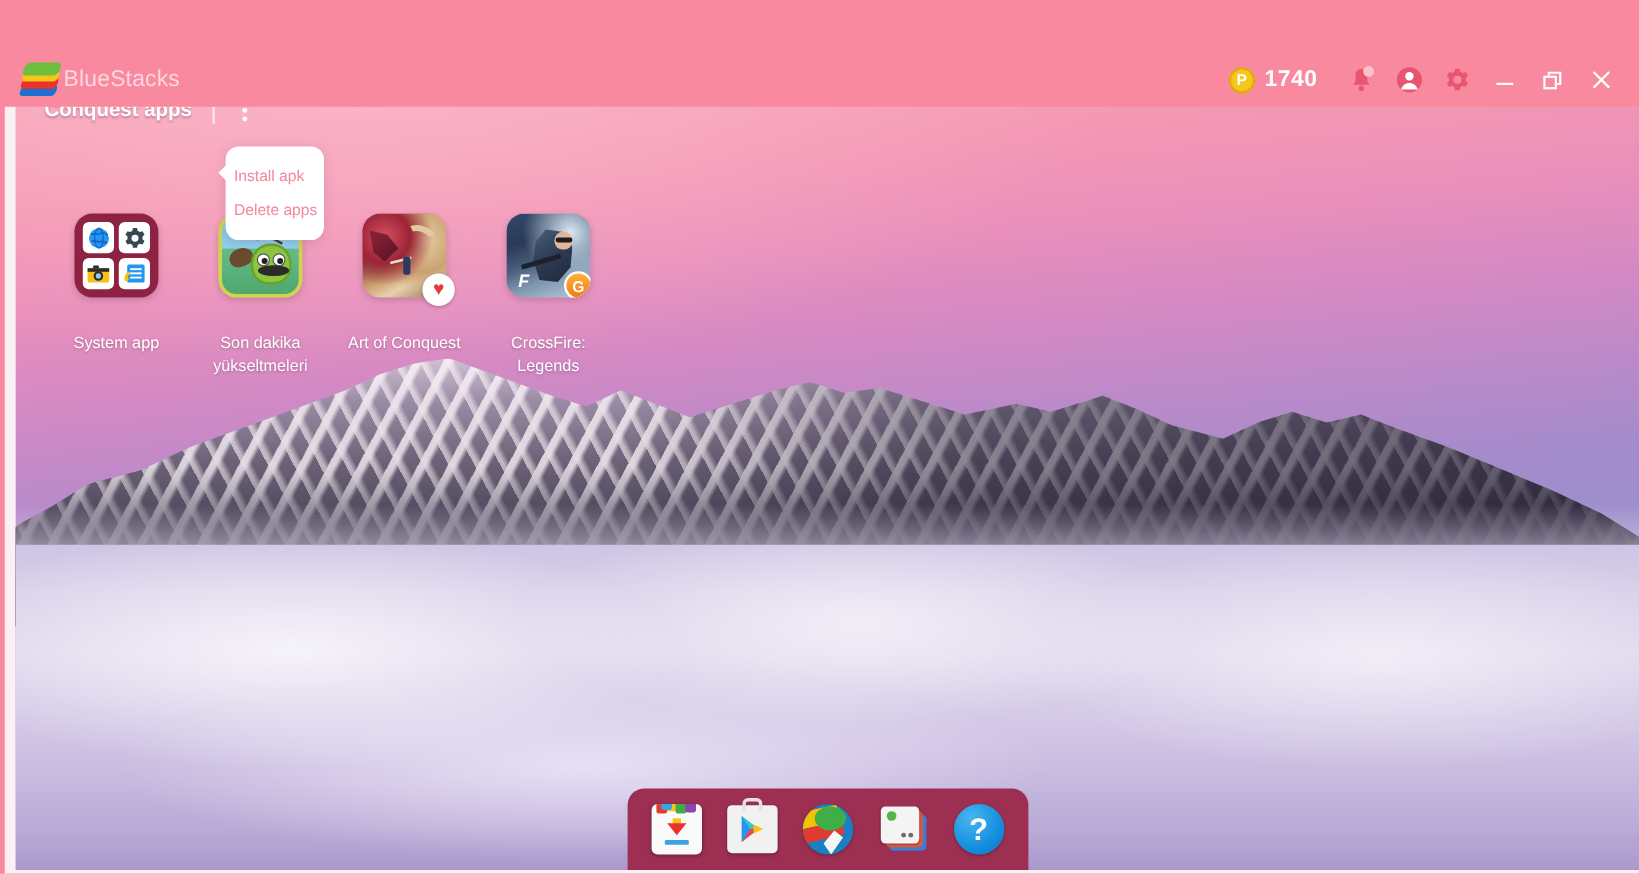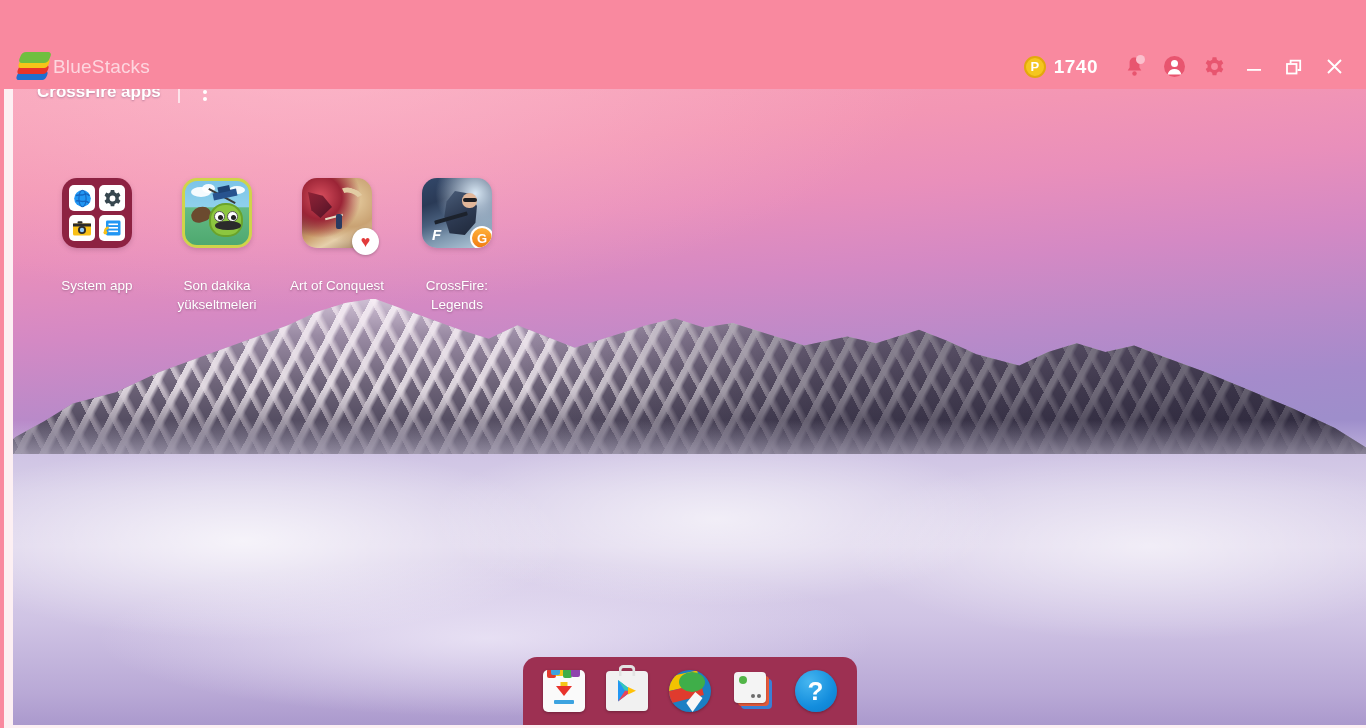--- a/index.html
+++ b/index.html
@@ -678,29 +678,33 @@
     <div id="sky"></div>
     <div id="sky-haze"></div>
     <div id="distant-ridge"></div>
     <div id="mountain"></div>
     <div id="mountain-snow"></div>
     <div id="mountain-shadow"></div>
     <div id="cloud-top-fade"></div>
     <div id="cloudsea"></div>
 
     <div id="installed-row">
-      <div id="installed-title">CrossFire apps</div>
+      <div id="installed-title">Conquest apps</div>
       <div id="installed-divider"></div>
       <div id="kebab">
         <b></b>
           <b></b>
           <b></b>
       </div>
     </div>
 
+    <div id="apps-menu">
+      <div class="menu-item">Install apk</div>
+      <div class="menu-item">Delete apps</div>
+    </div>
 
 
     <div id="app-grid">
 
       <div class="app">
         <div class="app-icon-box">
           <div class="app-icon-inner folder">
             <div class="folder-tile">
               <svg width="19" height="19" viewBox="0 0 19 19">
                 <circle cx="9.5" cy="9.5" r="8.3" fill="#2196f3"></circle>

